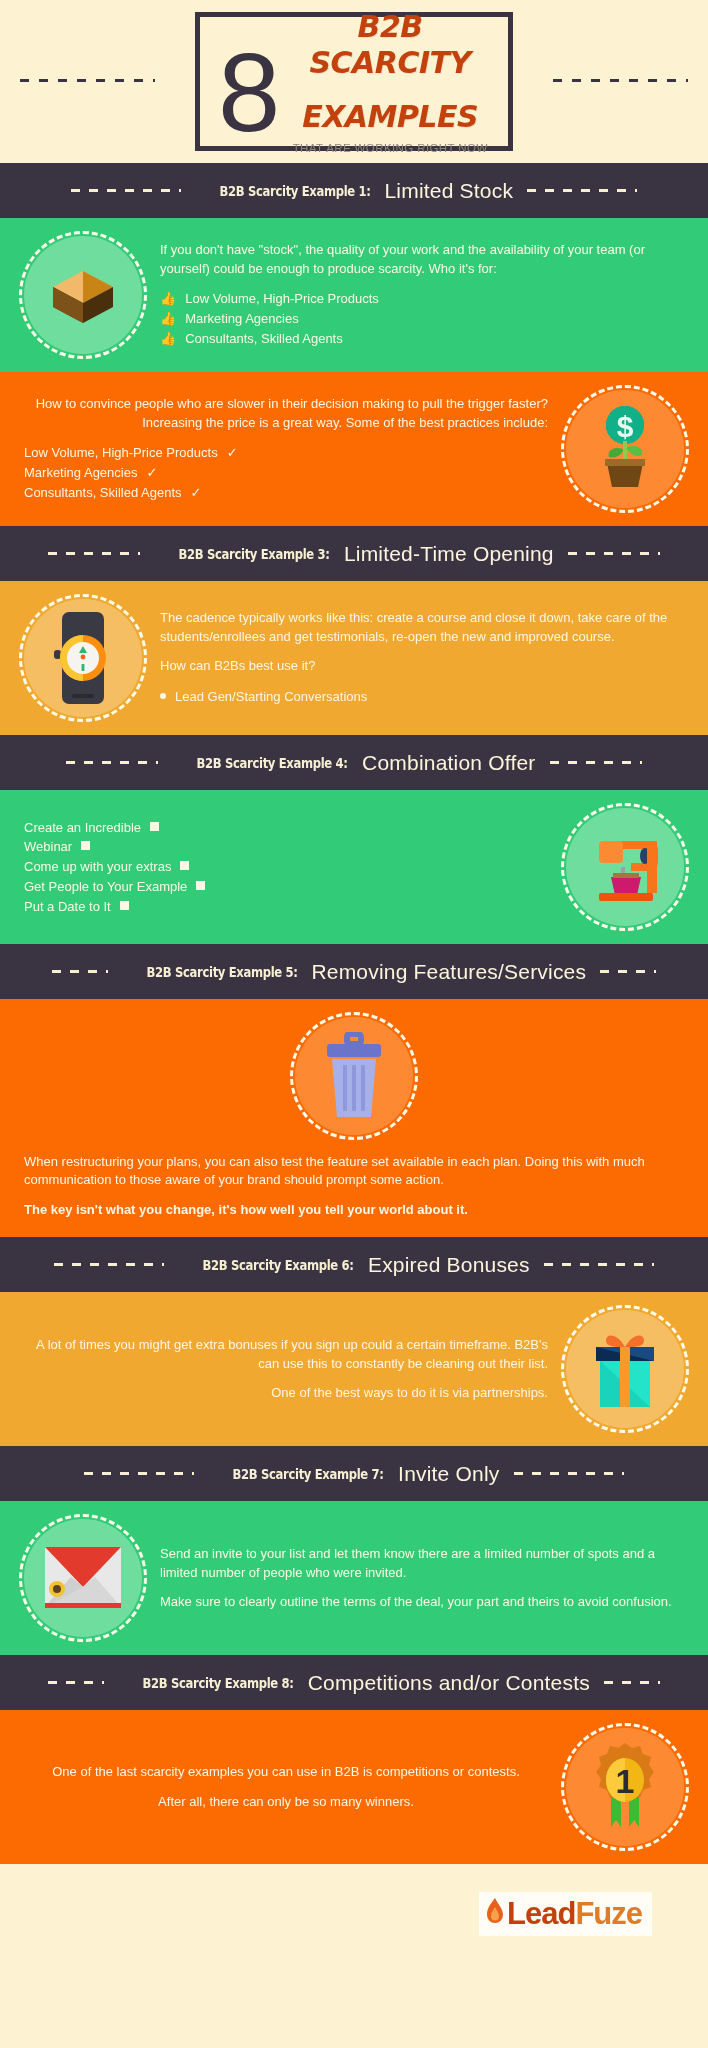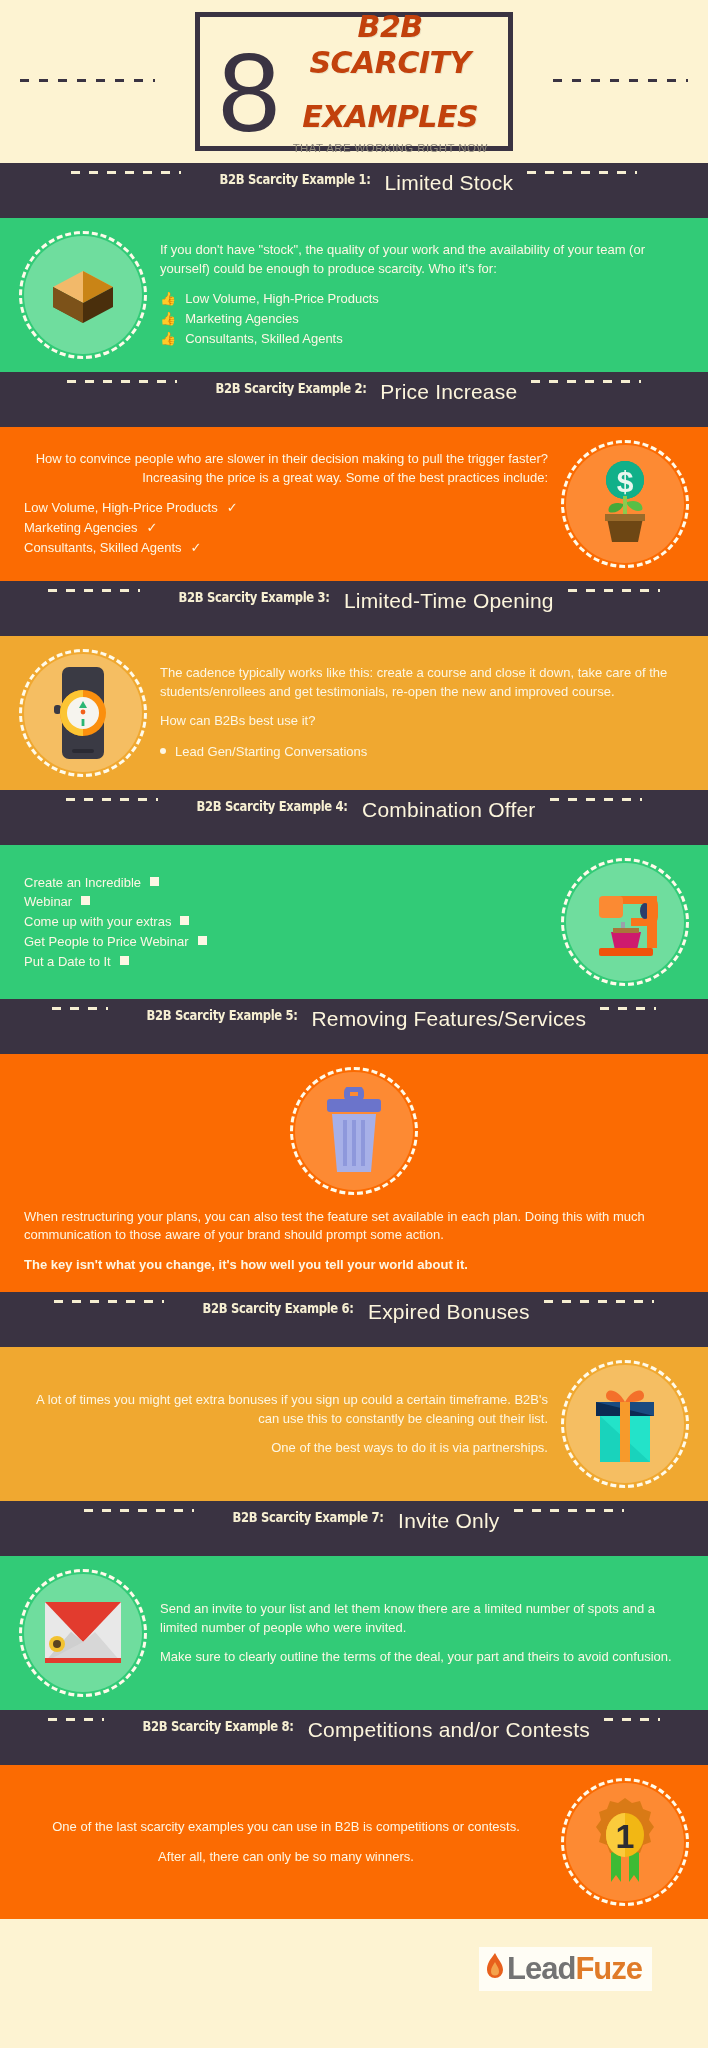--- a/index.html
+++ b/index.html
@@ -75,20 +75,21 @@
     letter-spacing: 0.4px;
     margin-top: 7px;
     font-family: "Liberation Sans", sans-serif;
   }
 
   
   .bar {
     background: #3A3342;
     height: 55px;
     display: flex;
+    align-items: center;
     justify-content: center;
     gap: 14px;
     padding: 8px 18px;
   }
   .bar .dashes {
     height: 3px;
     flex: 0 0 auto;
     background-image: repeating-linear-gradient(to right,
       #F6EFD2 0px, #F6EFD2 9px, transparent 9px, transparent 18px);
   }
@@ -197,21 +198,21 @@
     justify-content: flex-end;
     padding-right: 56px;
   }
   .logo {
     background: #FFFDF5;
     display: flex;
     align-items: center;
     padding: 4px 10px 4px 6px;
   }
   .logo .flame { margin-right: 2px; display: block; }
-  .logo .lead { font-size: 31px; color: #737373; font-weight: bold; letter-spacing: -1px; }
+  .logo .lead { font-size: 31px; color: #c2410c; font-weight: bold; letter-spacing: -1px; }
   .logo .fuze { font-size: 31px; color: #E07B28; font-weight: bold; letter-spacing: -1px; }
 </style>
 </head>
 <body>
 
 <div class="page">
 
   <div class="hero">
     <div class="hero-dash-left"></div>
     <div class="hero-dash-right"></div>
@@ -252,26 +253,20 @@
             <li>
               <span class="mk">👍</span>
               <span class="txt">Marketing Agencies</span>
             </li>
             <li>
               <span class="mk">👍</span>
               <span class="txt">Consultants, Skilled Agents</span>
             </li>
           </ul>
         </div>
-      </div>
-      <div class="bar">
-        <div class="dashes d8"></div>
-        <div class="bar-eyebrow">B2B Scarcity Example 2:</div>
-        <div class="bar-title">Price Increase</div>
-        <div class="dashes d8"></div>
       </div>
       <div class="panel orange rev">
         <div class="badge o">
           <svg width="72" height="92" viewBox="0 0 72 92">
       <circle cx="36" cy="22" r="19" fill="#0E9E7E"></circle>
       <circle cx="36" cy="22" r="19" fill="#11B089"></circle>
       <text x="36" y="34" font-family="Liberation Sans, sans-serif" font-size="30" font-weight="bold" fill="#EAF7EF" text-anchor="middle">$</text>
       <rect x="34" y="38" width="4" height="22" fill="#8CCB4E"></rect>
       <path d="M34 46 C22 42 18 50 20 54 C26 56 32 52 34 48 Z" fill="#45A93A"></path>
       <path d="M38 44 C50 40 55 48 53 52 C47 55 40 50 38 46 Z" fill="#57BF46"></path>
@@ -356,21 +351,21 @@
             <li>
               <span class="mk sq"></span>
               <span class="txt">Webinar</span>
             </li>
             <li>
               <span class="mk sq"></span>
               <span class="txt">Come up with your extras</span>
             </li>
             <li>
               <span class="mk sq"></span>
-              <span class="txt">Get People to Price Webinar</span>
+              <span class="txt">Get People to Your Example</span>
             </li>
             <li>
               <span class="mk sq"></span>
               <span class="txt">Put a Date to It</span>
             </li>
           </ul>
         </div>
       </div>
       <div class="bar">
         <div class="dashes d5"></div>

